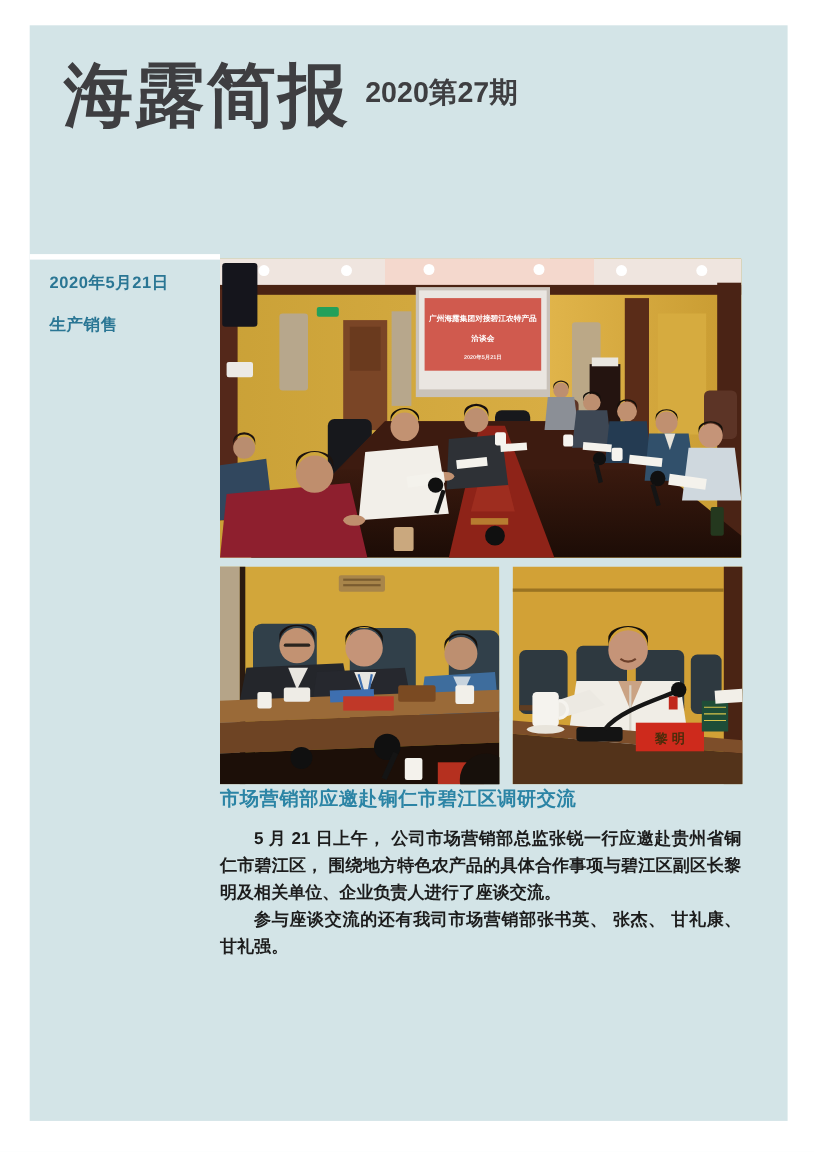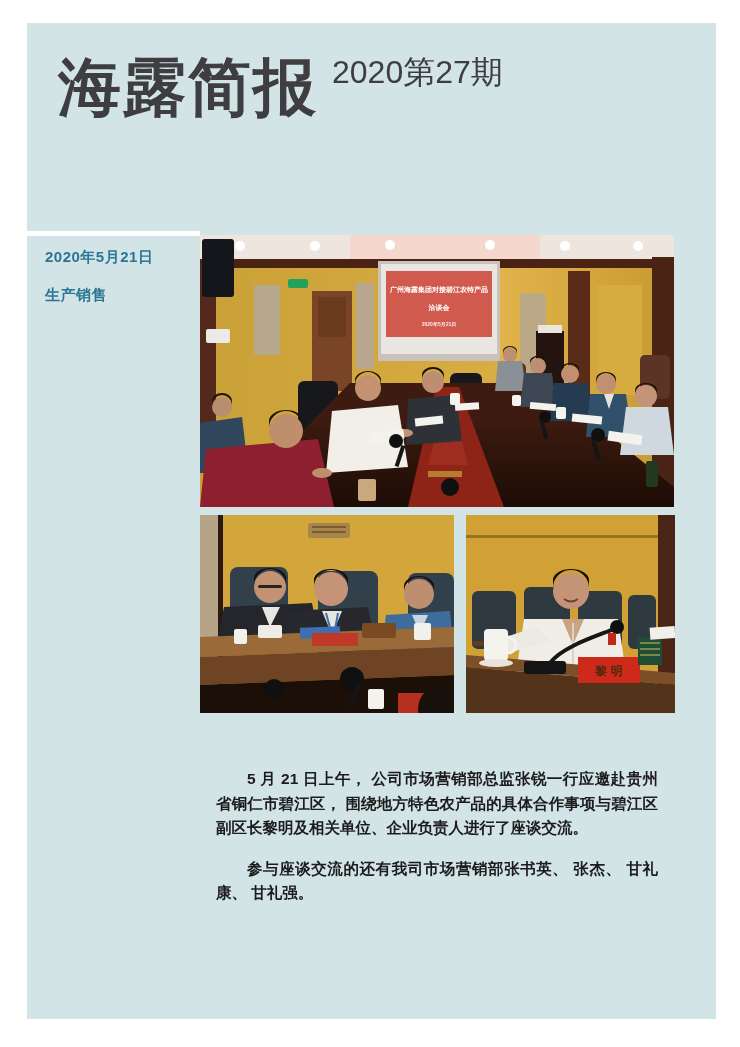--- a/index.html
+++ b/index.html
@@ -1,44 +1,44 @@
 <!DOCTYPE html>
 <html><head>
 <meta charset="utf-8">
 <style>
   html,body{margin:0;padding:0;background:#ffffff;}
   .page{
     position:relative;width:740px;height:1047px;background:#ffffff;overflow:hidden;
     font-family:"Liberation Sans","DejaVu Sans",sans-serif;
   }
   .blue-panel{position:absolute;left:27px;top:23px;width:689px;height:996px;background:#d3e4e7;}
-  .masthead{position:absolute;left:58px;top:56px;display:flex;align-items:flex-start;}
+  .masthead{position:absolute;left:58px;top:56px;display:flex;align-items:center;}
   .masthead .title{font-size:63px;font-weight:bold;color:#3e3e41;letter-spacing:2px;line-height:1;}
-  .masthead .issue{font-size:32px;font-weight:normal;color:#3e3e41;margin-left:14px;margin-bottom:7px;line-height:1;}
+  .masthead .issue{font-size:26px;font-weight:bold;color:#3e3e41;margin-left:14px;margin-bottom:7px;line-height:1;}
   .separator{position:absolute;left:27px;top:231px;width:173px;height:5px;background:#ffffff;}
   .sidebar-date,.sidebar-dept{
     position:absolute;left:45px;font-size:15px;font-weight:bold;color:#2a7694;letter-spacing:.5px;
   }
   .sidebar-date{top:248px;}
   .sidebar-dept{top:286px;}
   figure{margin:0;padding:0;position:absolute;text-align:center;}
   figure svg{display:block;}
   .photo-main{left:200px;top:235px;width:474px;height:272px;}
   .photo-left{left:200px;top:515px;width:254px;height:198px;}
   .photo-right{left:466px;top:515px;width:209px;height:198px;}
   .headline{
     position:absolute;left:200px;top:714px;width:474px;margin:0;
     font-size:17.5px;font-weight:bold;color:#2b84a5;letter-spacing:.5px;
   }
   .body-text{
     position:absolute;left:200px;top:751px;width:474px;
     font-size:15.5px;line-height:24.6px;font-weight:bold;color:#1c1c1c;
     text-align:justify;
   }
-  .body-text p{margin:16px;text-indent:2em;}
+  .body-text p{margin:0;text-indent:2em;}
   .slide-text{fill:#ffffff;font-weight:bold;text-anchor:middle;font-family:"Liberation Sans","DejaVu Sans",sans-serif;}
   .plate-text{fill:#4a2c0a;font-weight:bold;text-anchor:middle;font-family:"Liberation Sans","DejaVu Sans",sans-serif;}
 </style>
 </head>
 <body>
 
 <div class="page">
 
   <div class="blue-panel"></div>
 
@@ -281,19 +281,20 @@
         <rect x="142" y="118" width="8" height="12" fill="#c0281c"></rect>
         <rect x="112" y="142" width="62" height="26" fill="#ce2a1c"></rect>
         <text class="plate-text" x="143" y="160" font-size="12">黎  明</text>
         <rect x="172" y="122" width="24" height="28" fill="#1e4d38"></rect>
         <path d="M174,128 h20 M174,134 h20 M174,140 h20" stroke="#d8c44a" stroke-width="1"></path>
         <rect x="184" y="112" width="25" height="12" fill="#f2efe8" transform="rotate(-4 196 118)"></rect>
       </g>
     </svg>
   </figure>
 
+  <h1 class="headline">市场营销部应邀赴铜仁市碧江区调研交流</h1>
 
   <div class="body-text">
     <p>5 月 21 日上午， 公司市场营销部总监张锐一行应邀赴贵州省铜仁市碧江区， 围绕地方特色农产品的具体合作事项与碧江区副区长黎明及相关单位、企业负责人进行了座谈交流。</p>
     <p>参与座谈交流的还有我司市场营销部张书英、 张杰、 甘礼康、 甘礼强。</p>
   </div>
 
 </div>
 
 </body></html>

